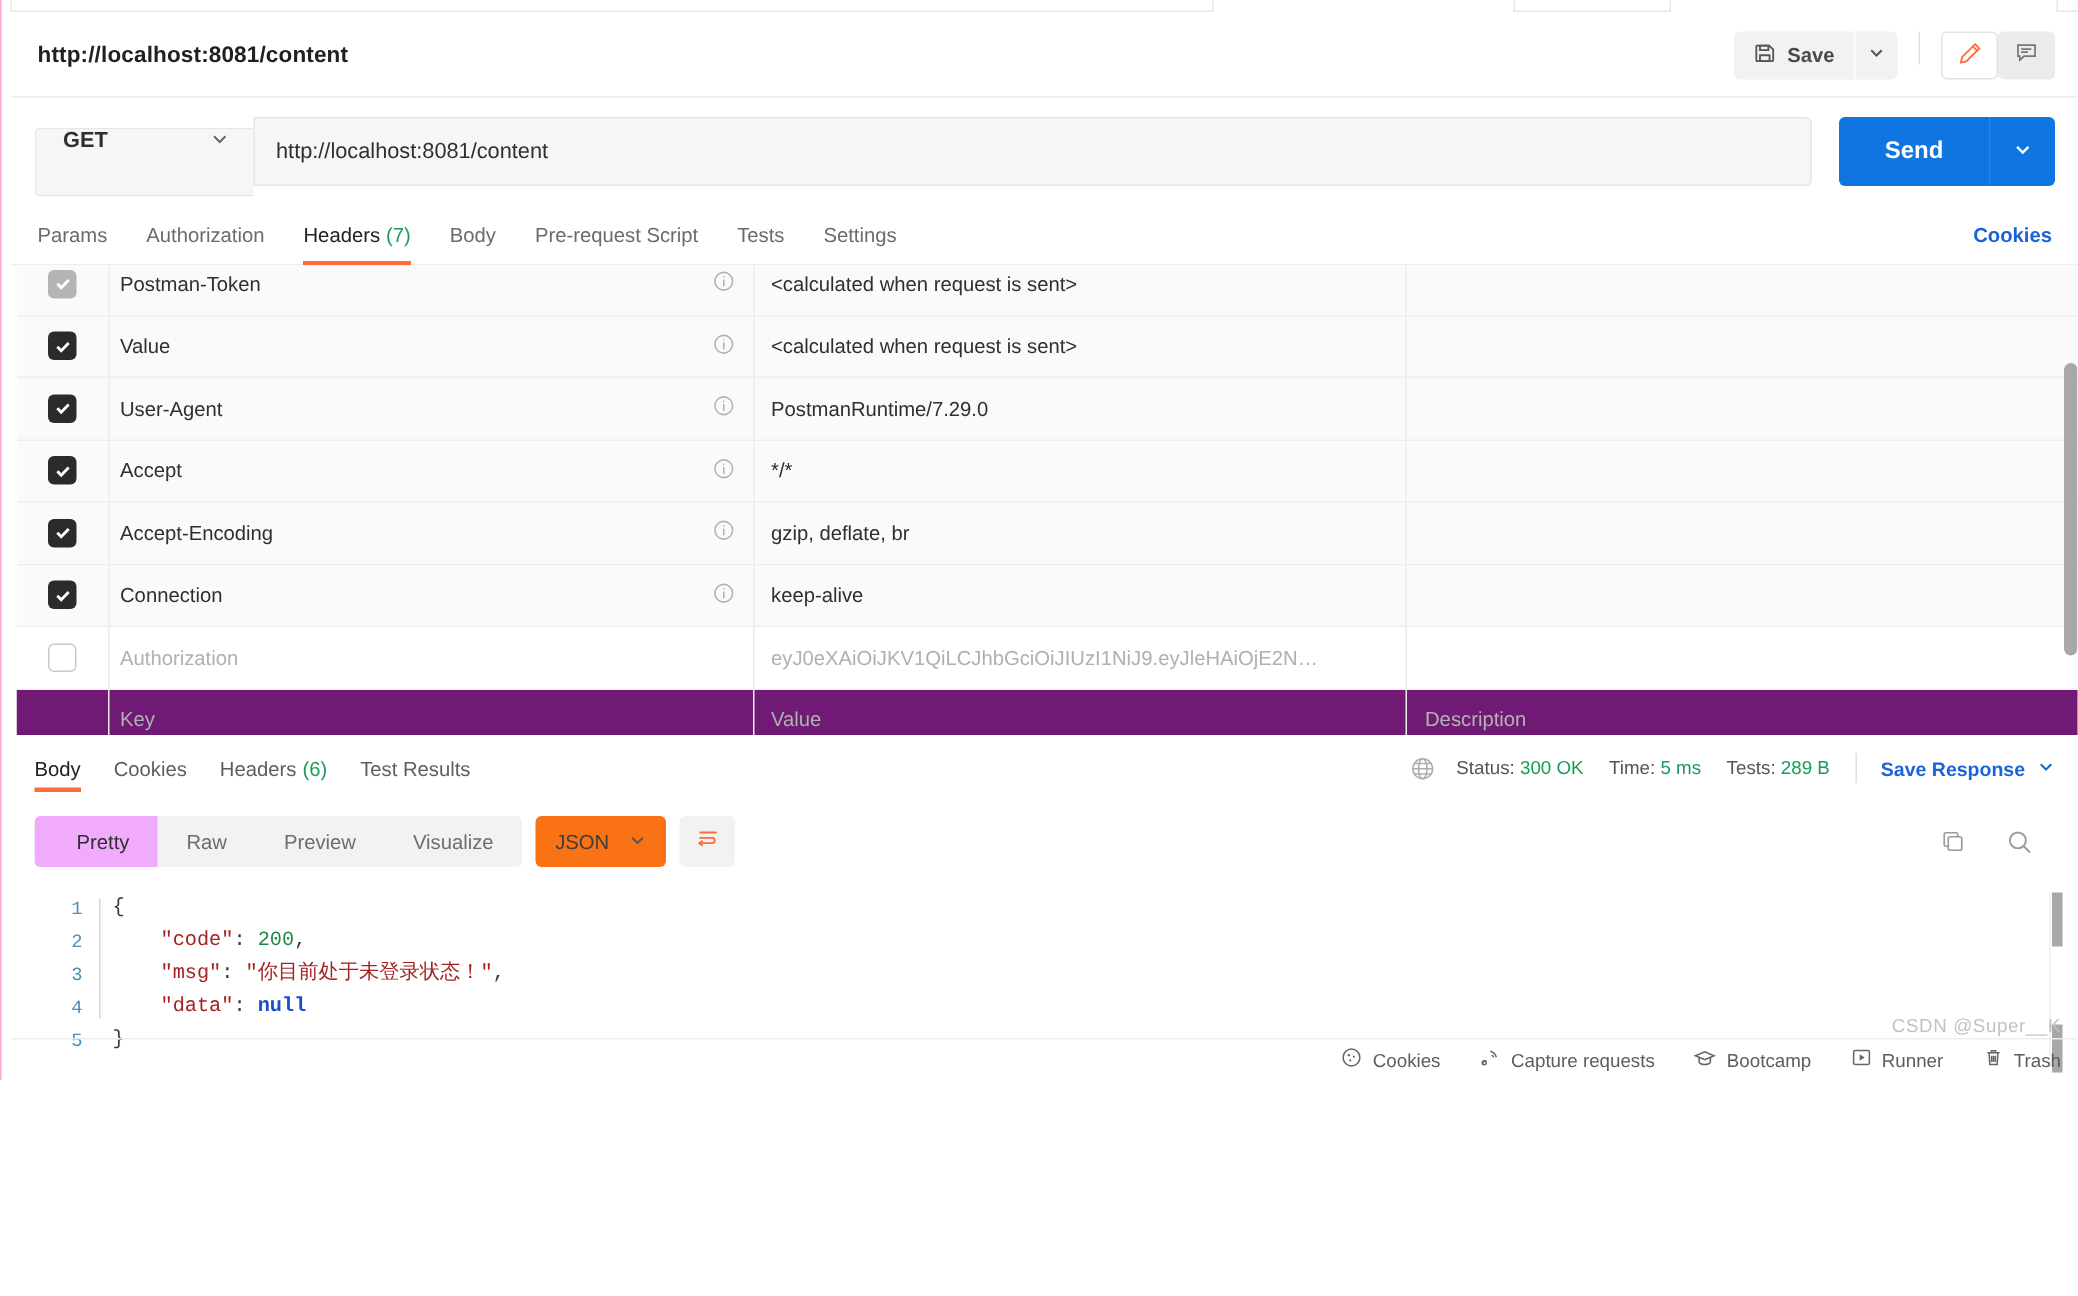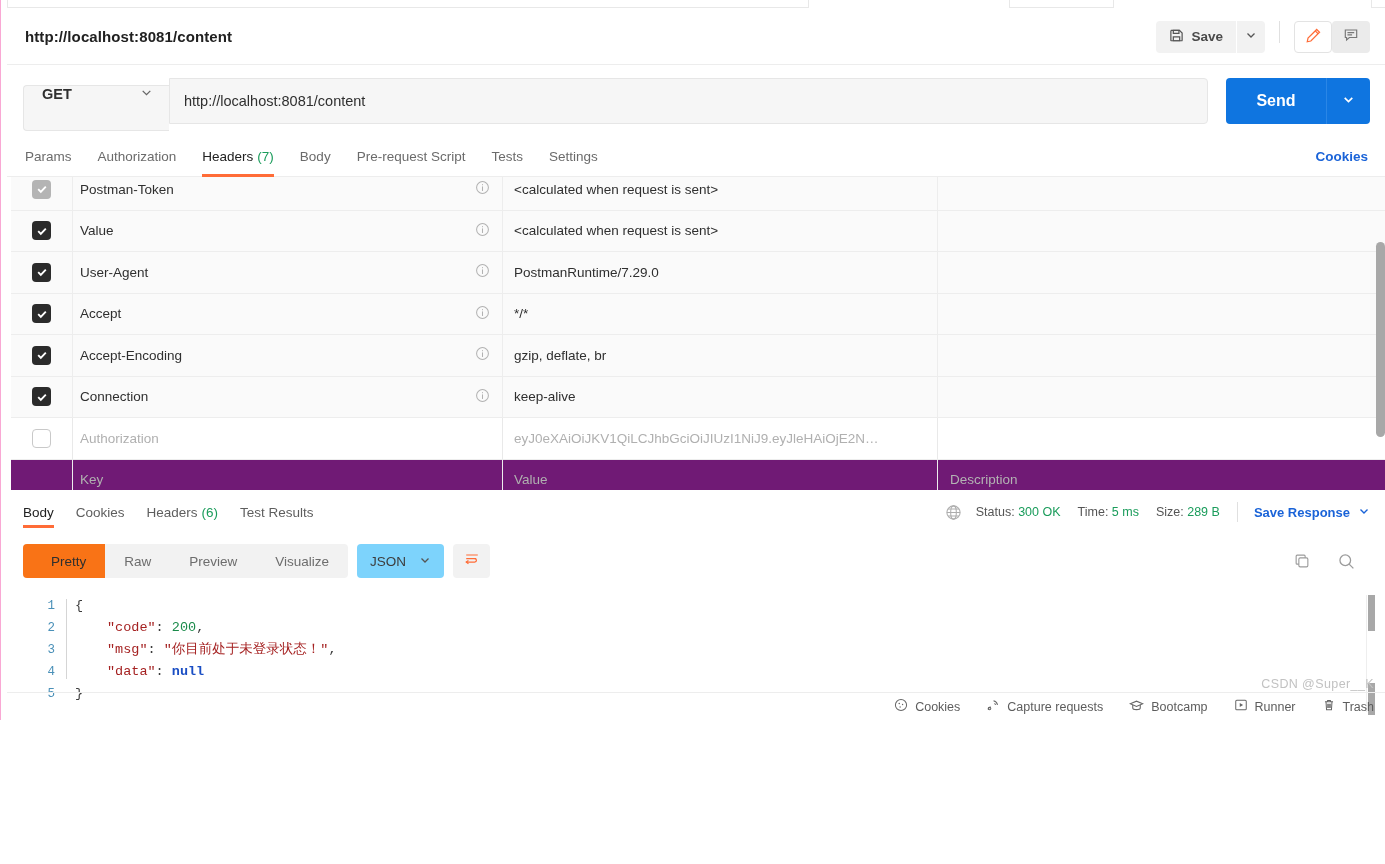--- a/index.html
+++ b/index.html
@@ -199,25 +199,25 @@
     display: flex; align-items: center; padding: 0 16px;
   }
   .seg {
     display: flex; background: #f2f2f2; border-radius: 4px; height: 34px;
     overflow: hidden;
   }
   .seg .s {
     display: flex; align-items: center; padding: 0 19px;
     font-size: 13.5px; color: #6d6d6d; cursor: pointer;
   }
-  .seg .s.active { background: #f97316; color: #2f2f2f; padding-left: 28px; }
+  .seg .s.active { background: #f0abfc; color: #2f2f2f; padding-left: 28px; }
   .fmt-select {
     display: flex; align-items: center; gap: 13px;
     height: 34px; padding: 0 13px; margin-left: 9px;
-    background: #7dd3fc; border-radius: 4px;
+    background: #f97316; border-radius: 4px;
     font-size: 13.5px; color: #3d3d3d; cursor: pointer;
   }
   .wrap-btn {
     width: 37px; height: 34px; margin-left: 9px;
     background: #f2f2f2; border-radius: 4px;
     display: flex; align-items: center; justify-content: center; cursor: pointer;
   }
   .right-tools {
     margin-left: auto; display: flex; align-items: center; gap: 26px;
     padding-right: 14px;
@@ -549,21 +549,21 @@
       </span>
       <span class="m">
         <span>Status:</span>
         <b>300 OK</b>
       </span>
       <span class="m">
         <span>Time:</span>
         <b>5 ms</b>
       </span>
       <span class="m">
-        <span>Size:</span>
+        <span>Tests:</span>
         <b>289 B</b>
       </span>
       <span class="meta-div"></span>
       <span class="save-resp">
         <span>Save Response</span>
         <span>
           <svg width="12" height="12" viewBox="0 0 12 12" fill="none" stroke="#1a63d8" stroke-width="1.4">
               <path d="M2.5 4.5 6 8l3.5-3.5"></path>
             </svg>
         </span>

